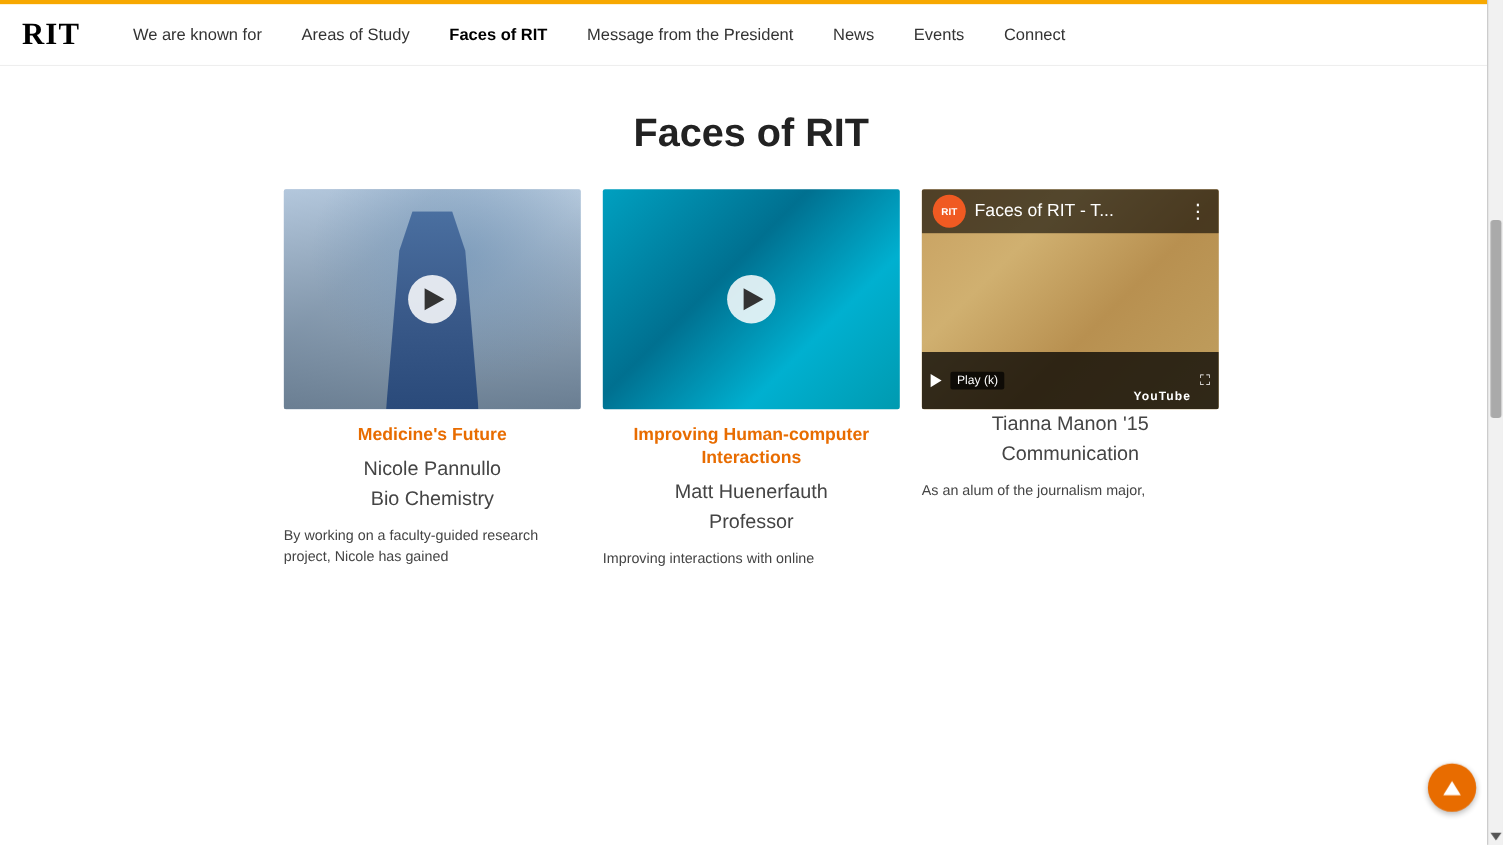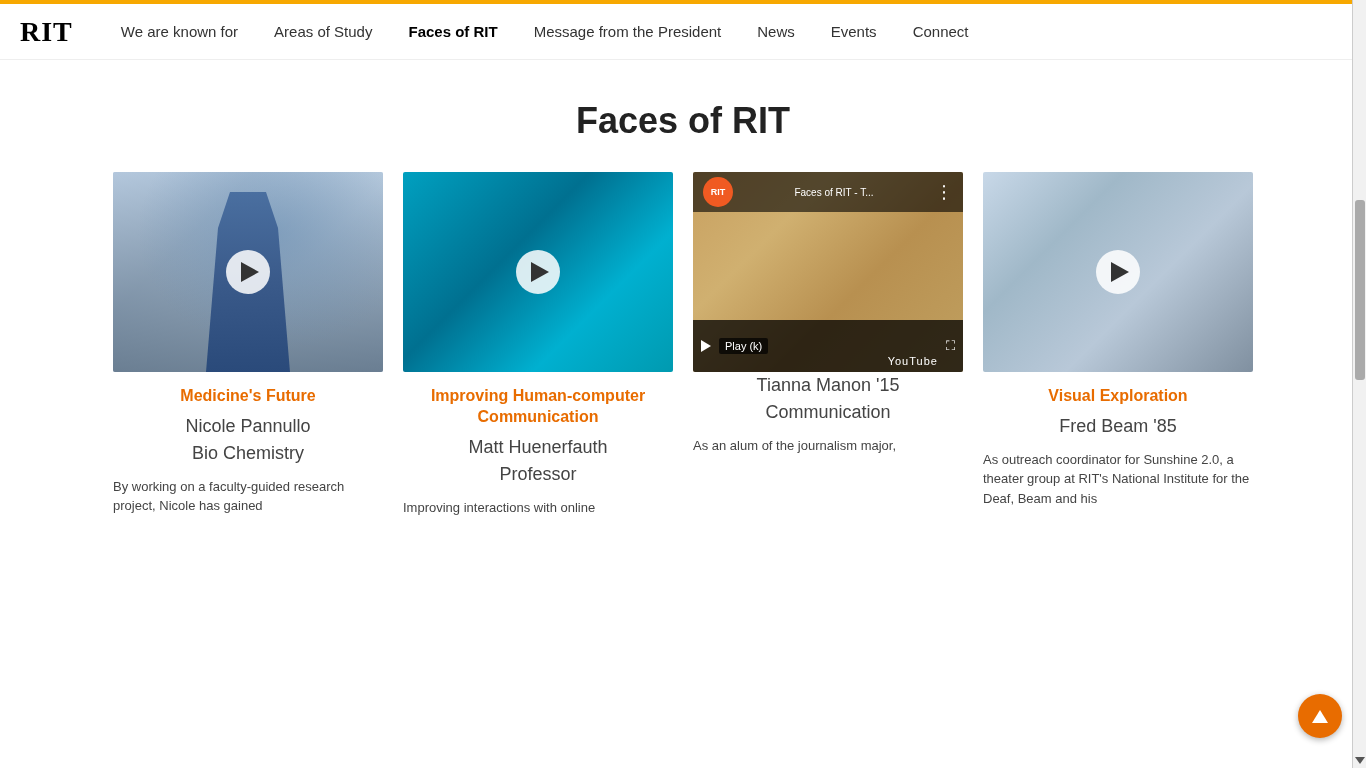--- a/index.html
+++ b/index.html
@@ -166,21 +166,21 @@
       background: rgba(0,0,0,0.7);
       color: #fff;
       font-size: 11px;
       padding: 2px 6px;
       border-radius: 2px;
     }
     .yt-logo {
       margin-left: auto;
       color: #fff;
       font-size: 11px;
-      font-weight: normal;
+      font-weight: bold;
       letter-spacing: 1px;
       margin-top: 29px;
     }
     .yt-fullscreen {
       color: #fff;
       font-size: 13px;
     }
 
     
     .yt-top-bar {
@@ -204,26 +204,25 @@
       display: flex;
       align-items: center;
       justify-content: center;
       font-size: 9px;
       font-weight: bold;
       color: #fff;
       flex-shrink: 0;
     }
     .yt-title-text {
       color: #fff;
-      font-size: 10px;
+      font-size: 16px;
       flex: 1;
       white-space: nowrap;
       overflow: hidden;
       text-overflow: ellipsis;
-      text-align: center;
     }
     .yt-more {
       color: #fff;
       font-size: 18px;
       cursor: pointer;
     }
 
     
     .thumb-lab {
       background: linear-gradient(135deg, #b0c4de 0%, #8aa0b8 30%, #c8d8e8 60%, #a0b4c8 100%);
@@ -348,21 +347,21 @@
     <div class="card-subtitle">Bio Chemistry</div>
     <div class="card-desc">By working on a faculty-guided research project, Nicole has gained</div>
   </div>
 
   <div class="card">
     <div class="card-thumb thumb-hci">
       <div class="play-overlay">
         <div class="play-triangle"></div>
       </div>
     </div>
-    <div class="card-title">Improving Human-computer Communication</div>
+    <div class="card-title">Improving Human-computer Interactions</div>
     <div class="card-subtitle">Matt Huenerfauth</div>
     <div class="card-subtitle">Professor</div>
     <div class="card-desc">Improving interactions with online</div>
   </div>
 
   <div class="card">
     <div class="card-thumb thumb-community">
 
       <div class="yt-top-bar">
         <div class="yt-logo-circle">
@@ -377,30 +376,20 @@
         <span class="play-k-badge">Play (k)</span>
         <span class="yt-logo">YouTube</span>
         <span class="yt-fullscreen">⛶</span>
       </div>
     </div>
     <div class="card-subtitle">Tianna Manon '15</div>
     <div class="card-subtitle">Communication</div>
     <div class="card-desc">As an alum of the journalism major,</div>
   </div>
 
-  <div class="card">
-    <div class="card-thumb thumb-theater">
-      <div class="play-overlay">
-        <div class="play-triangle"></div>
-      </div>
-    </div>
-    <div class="card-title">Visual Exploration</div>
-    <div class="card-subtitle">Fred Beam '85</div>
-    <div class="card-desc">As outreach coordinator for Sunshine 2.0, a theater group at RIT's National Institute for the Deaf, Beam and his</div>
-  </div>
 
 </div>
 
 <div class="scroll-top-btn">
   <div class="scroll-top-arrow"></div>
 </div>
 
 <div class="scrollbar">
   <div class="scrollbar-thumb"></div>
   <div class="scrollbar-arrow-down"></div>

